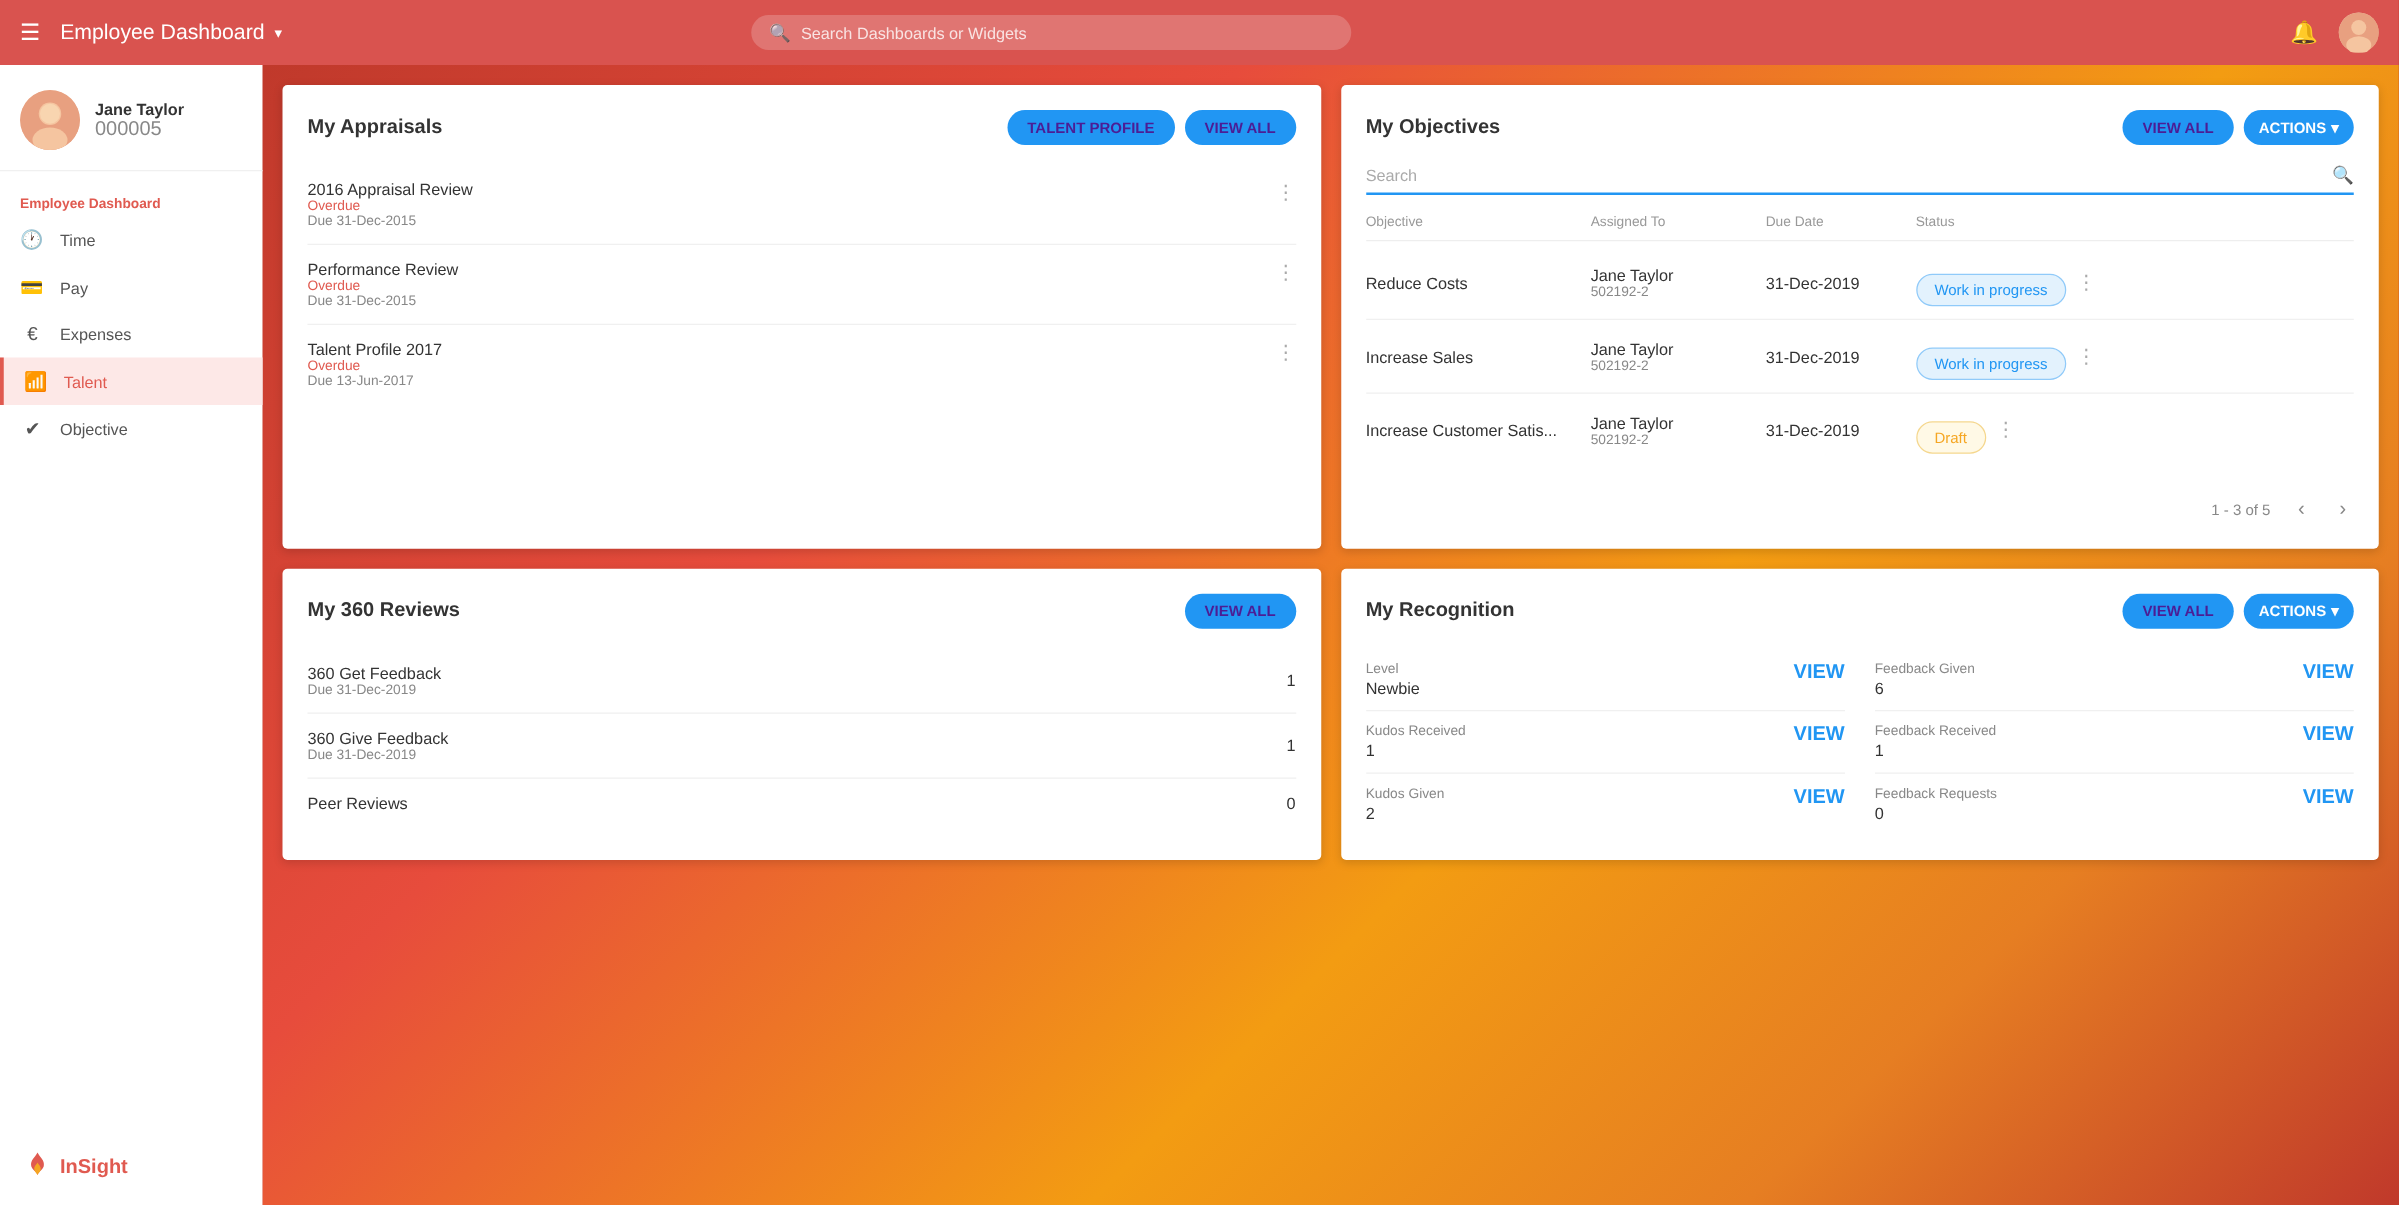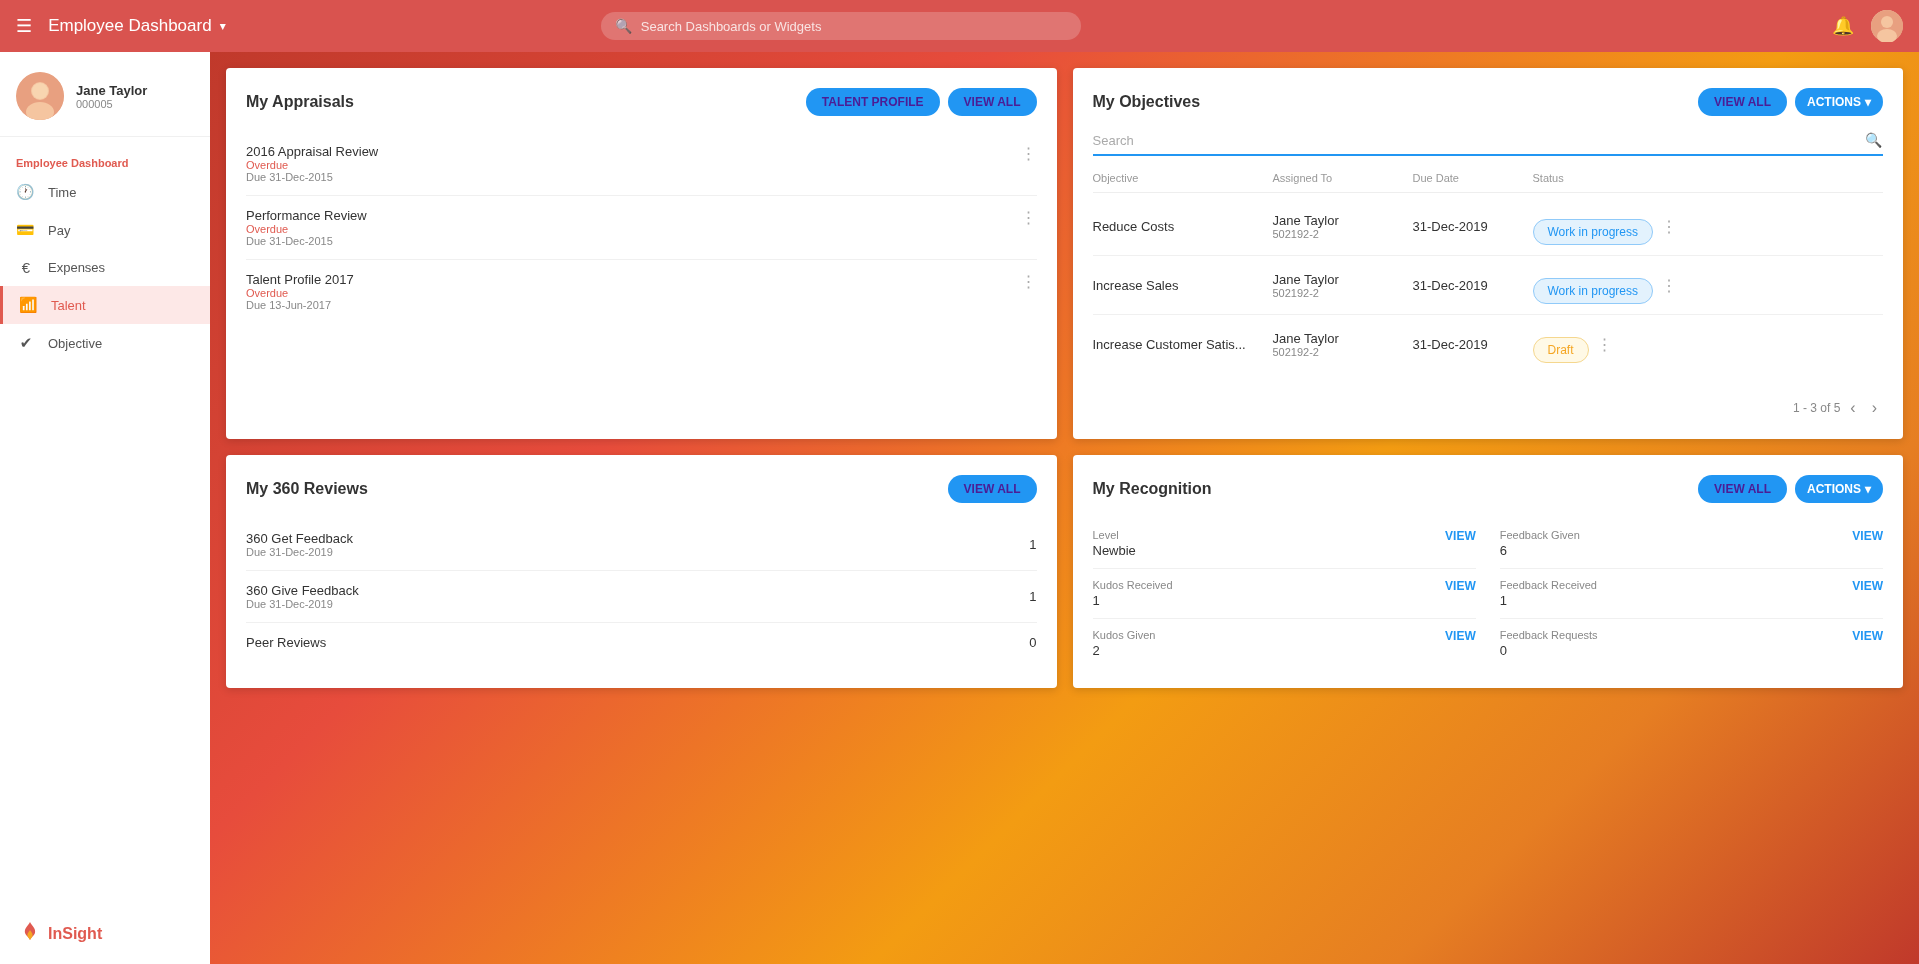--- a/index.html
+++ b/index.html
@@ -67,21 +67,21 @@
       gap: 12px;
       border-bottom: 1px solid #f0f0f0;
     }
     .sidebar-avatar {
       width: 48px; height: 48px; border-radius: 50%;
       background: linear-gradient(135deg, #f5d5c0, #e8a080);
       display: flex; align-items: center; justify-content: center;
       overflow: hidden; flex-shrink: 0;
     }
     .sidebar-user-name { font-weight: 600; font-size: 13px; color: #333; }
-    .sidebar-user-id { font-size: 11px; color: #888; }
+    .sidebar-user-id { font-size: 16px; color: #888; }
     .sidebar-nav { flex: 1; padding: 8px 0; }
     .sidebar-section-label { font-size: 11px; color: #e05a50; font-weight: 600; padding: 12px 16px 4px; }
     .sidebar-item {
       display: flex; align-items: center; gap: 12px;
       padding: 10px 16px;
       cursor: pointer;
       color: #555;
       font-size: 13px;
     }
     .sidebar-item.active {
@@ -216,29 +216,29 @@
     }
     .objectives-search input::placeholder { color: #aaa; }
     .objectives-grid .table-header { grid-template-columns: 200px 150px 120px 1fr; }
     .objectives-grid .table-row { grid-template-columns: 200px 150px 120px 1fr; }
 
     
     .pagination {
       display: flex;
       align-items: center;
       justify-content: flex-end;
-      gap: 4px;
+      gap: 16px;
       margin-top: 12px;
       padding-top: 12px;
     }
     .pagination-text { font-size: 12px; color: #888; }
     .pagination-btn { background: none; border: none; color: #888; font-size: 16px; cursor: pointer; padding: 2px 6px; }
     .recognition-label { font-size: 11px; color: #888; margin-bottom: 2px; }
     .recognition-value { font-size: 13px; color: #333; font-weight: 500; }
-    .link-blue { color: #2196F3; font-size: 12px; font-weight: 600; cursor: pointer; }
+    .link-blue { color: #2196F3; font-size: 16px; font-weight: 600; cursor: pointer; }
 
     
     .review-row {
       display: flex;
       align-items: center;
       justify-content: space-between;
       padding: 12px 0;
       border-bottom: 1px solid #f0f0f0;
     }
     .review-row:last-child { border-bottom: none; }

